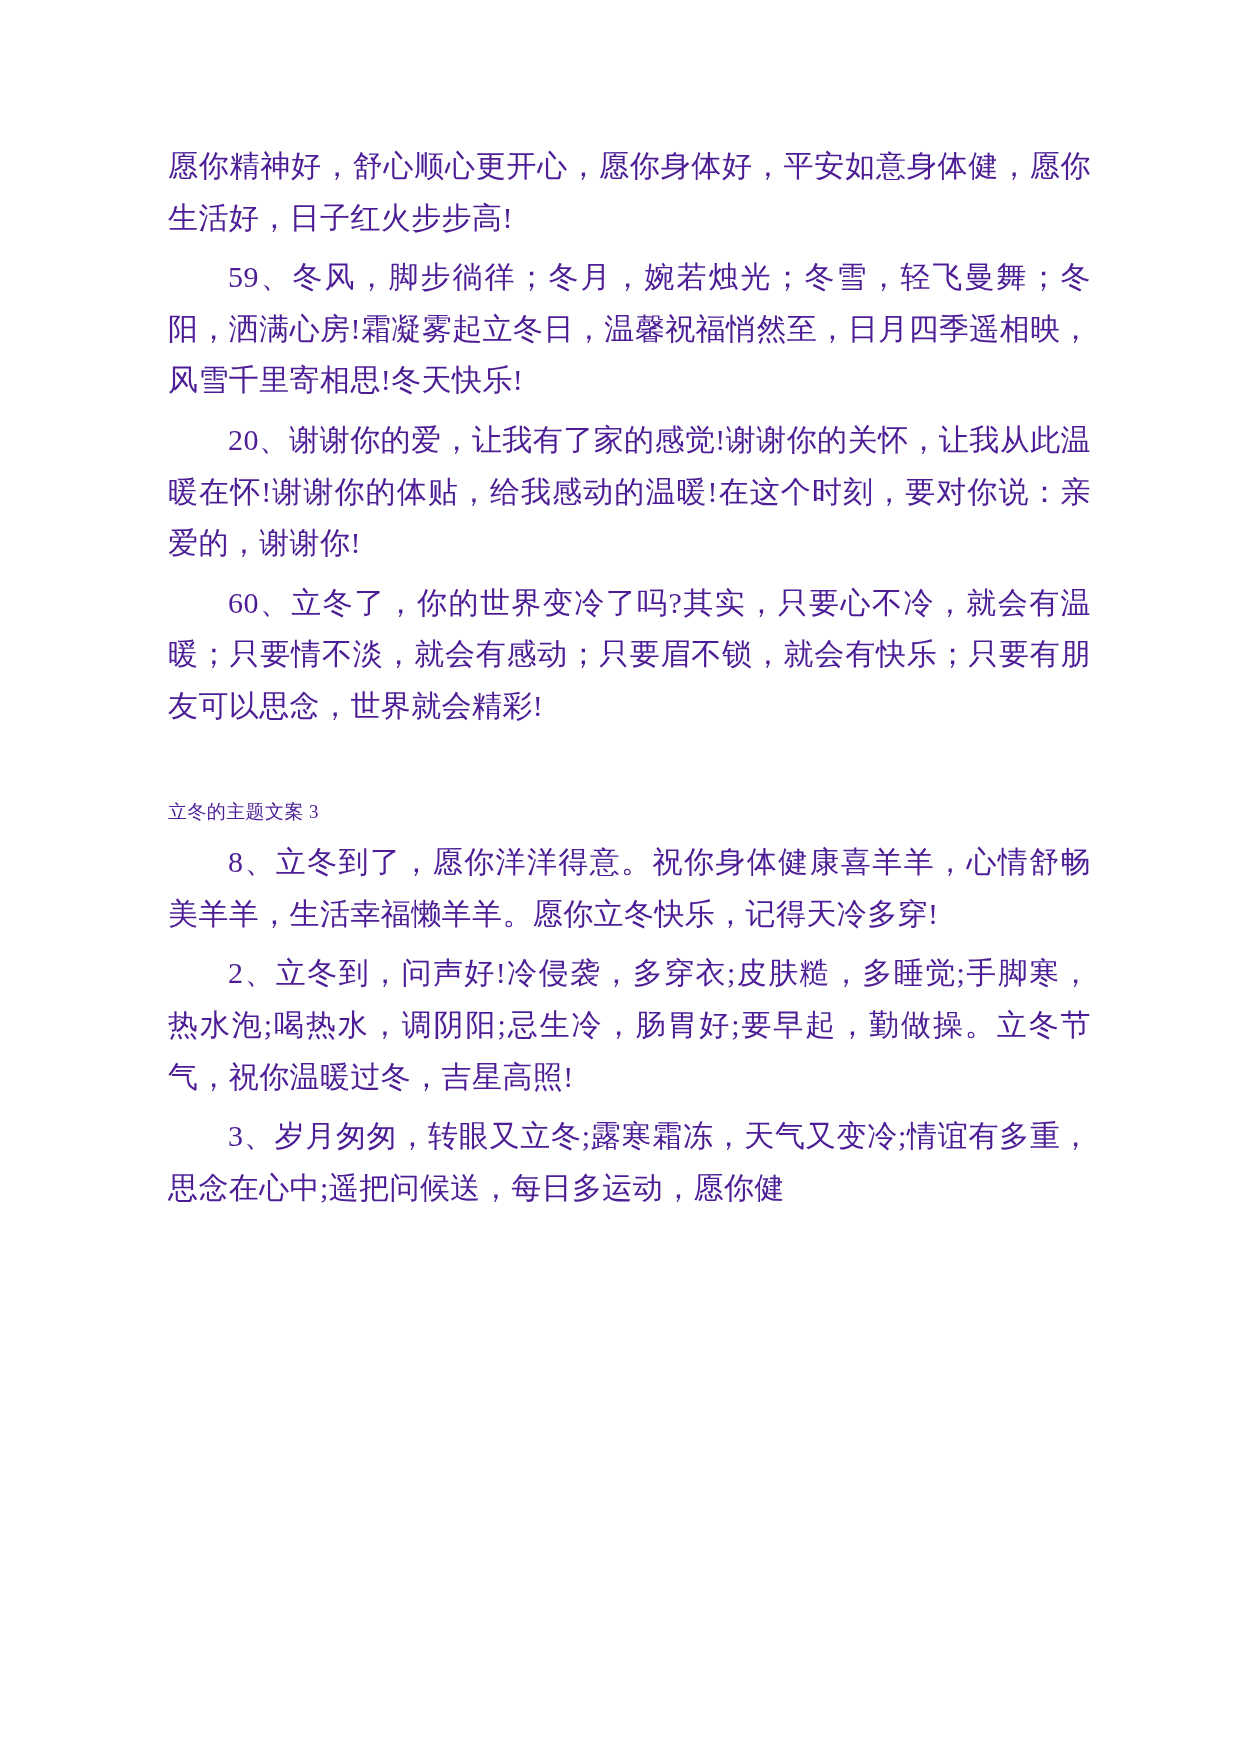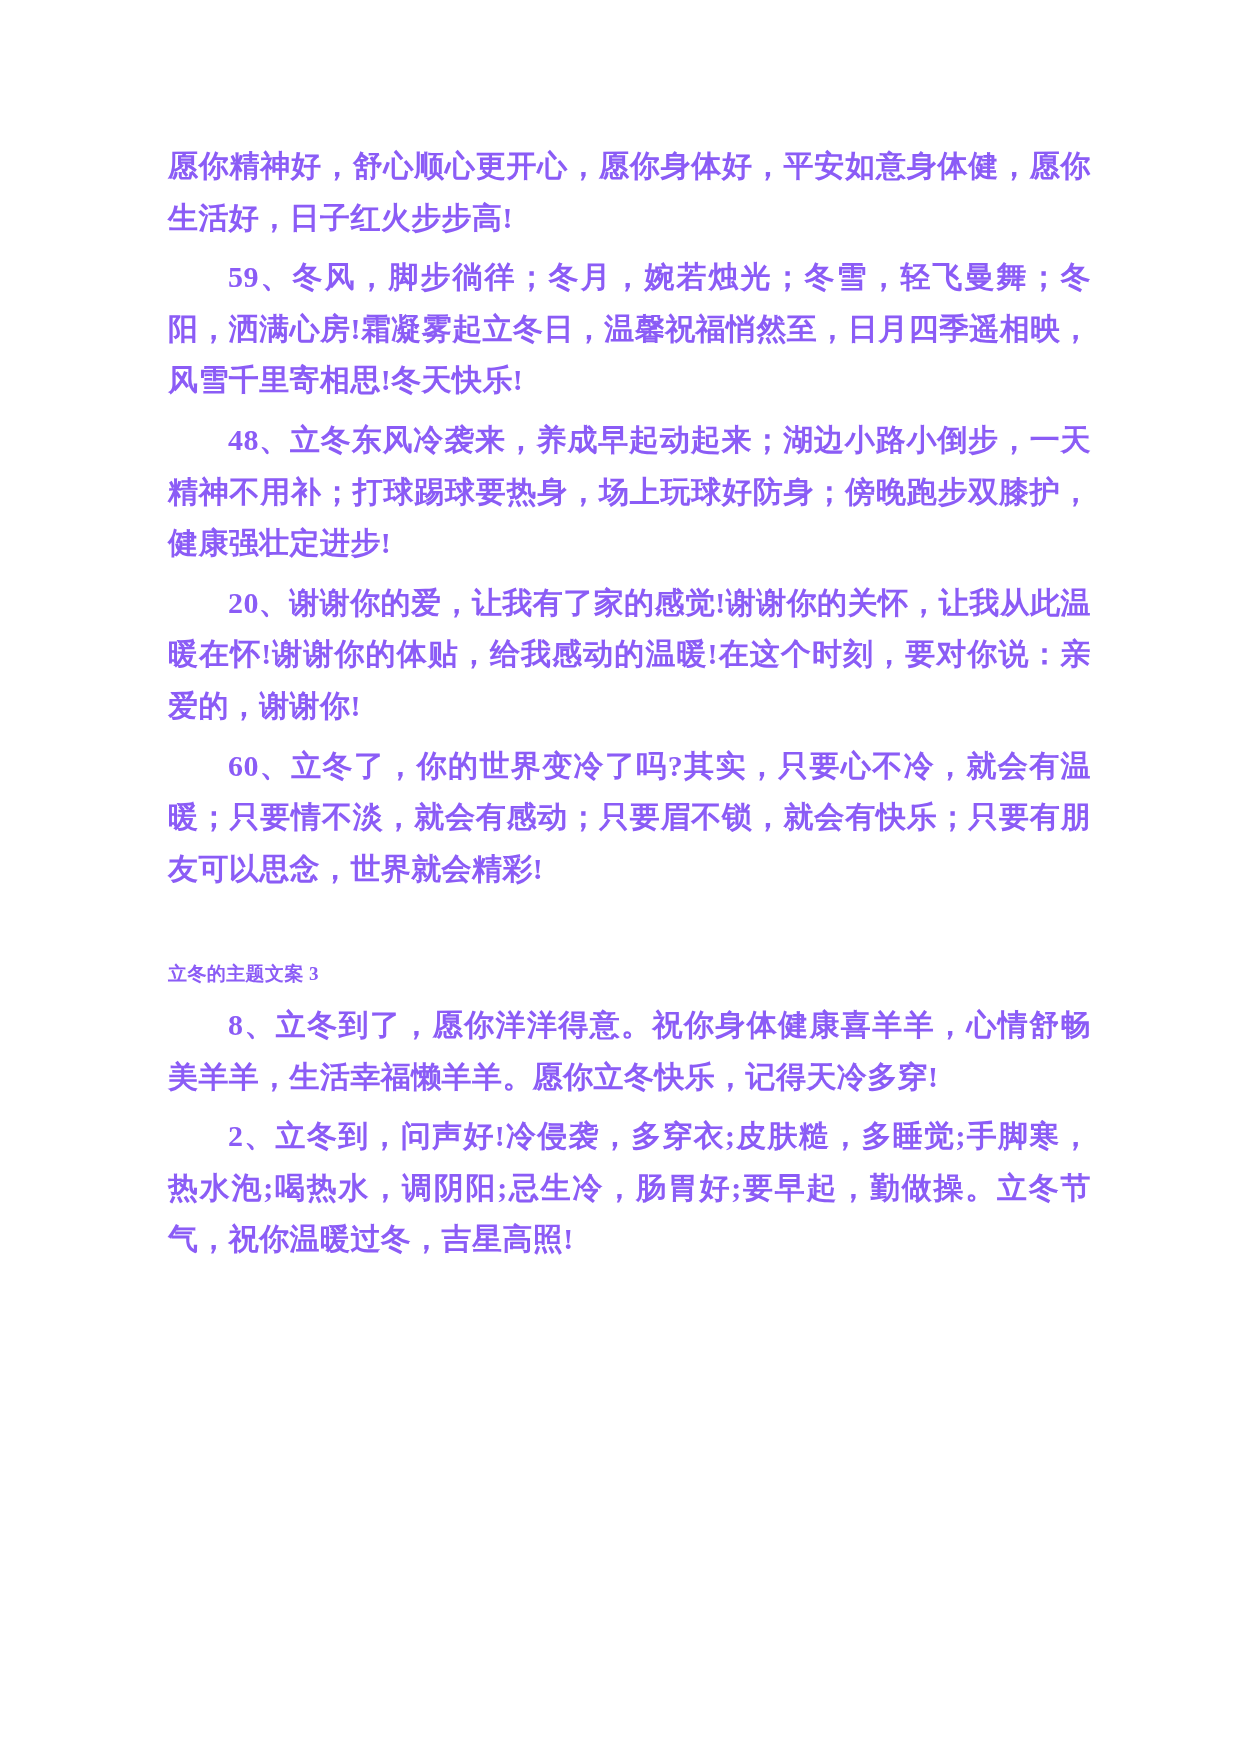--- a/index.html
+++ b/index.html
@@ -17,24 +17,23 @@
     position: relative;
     width: 1241px;
     height: 1754px;
     box-sizing: border-box;
     padding: 140px 150px 120px 168px;
     background: #ffffff;
   }
   .doc-body {
     font-size: 30px;
     line-height: 1.72;
-    color: #8b5cf6;
+    color: #4c1d95;
     text-align: justify;
     letter-spacing: 0.4px;
-    font-weight: bold;
   }
   p.para {
     margin: 0 0 8px 0;
     text-indent: 2em;
   }
   p.para.no-indent {
     text-indent: 0;
   }
   p.heading {
     margin: 0 0 8px 0;
@@ -49,29 +48,29 @@
 </head>
 <body>
 
 <div class="page">
   <div class="doc-body">
 
     <p class="para no-indent">愿你精神好，舒心顺心更开心，愿你身体好，平安如意身体健，愿你生活好，日子红火步步高!</p>
 
     <p class="para">59、冬风，脚步徜徉；冬月，婉若烛光；冬雪，轻飞曼舞；冬阳，洒满心房!霜凝雾起立冬日，温馨祝福悄然至，日月四季遥相映，风雪千里寄相思!冬天快乐!</p>
 
-    <p class="para">48、立冬东风冷袭来，养成早起动起来；湖边小路小倒步，一天精神不用补；打球踢球要热身，场上玩球好防身；傍晚跑步双膝护，健康强壮定进步!</p>
 
     <p class="para">20、谢谢你的爱，让我有了家的感觉!谢谢你的关怀，让我从此温暖在怀!谢谢你的体贴，给我感动的温暖!在这个时刻，要对你说：亲爱的，谢谢你!</p>
 
     <p class="para">60、立冬了，你的世界变冷了吗?其实，只要心不冷，就会有温暖；只要情不淡，就会有感动；只要眉不锁，就会有快乐；只要有朋友可以思念，世界就会精彩!</p>
 
     <div class="spacer"></div>
 
     <p class="heading">立冬的主题文案 3</p>
 
     <p class="para">8、立冬到了，愿你洋洋得意。祝你身体健康喜羊羊，心情舒畅美羊羊，生活幸福懒羊羊。愿你立冬快乐，记得天冷多穿!</p>
 
     <p class="para">2、立冬到，问声好!冷侵袭，多穿衣;皮肤糙，多睡觉;手脚寒，热水泡;喝热水，调阴阳;忌生冷，肠胃好;要早起，勤做操。立冬节气，祝你温暖过冬，吉星高照!</p>
 
+    <p class="para">3、岁月匆匆，转眼又立冬;露寒霜冻，天气又变冷;情谊有多重，思念在心中;遥把问候送，每日多运动，愿你健</p>
 
   </div>
 </div>
 
 </body></html>

